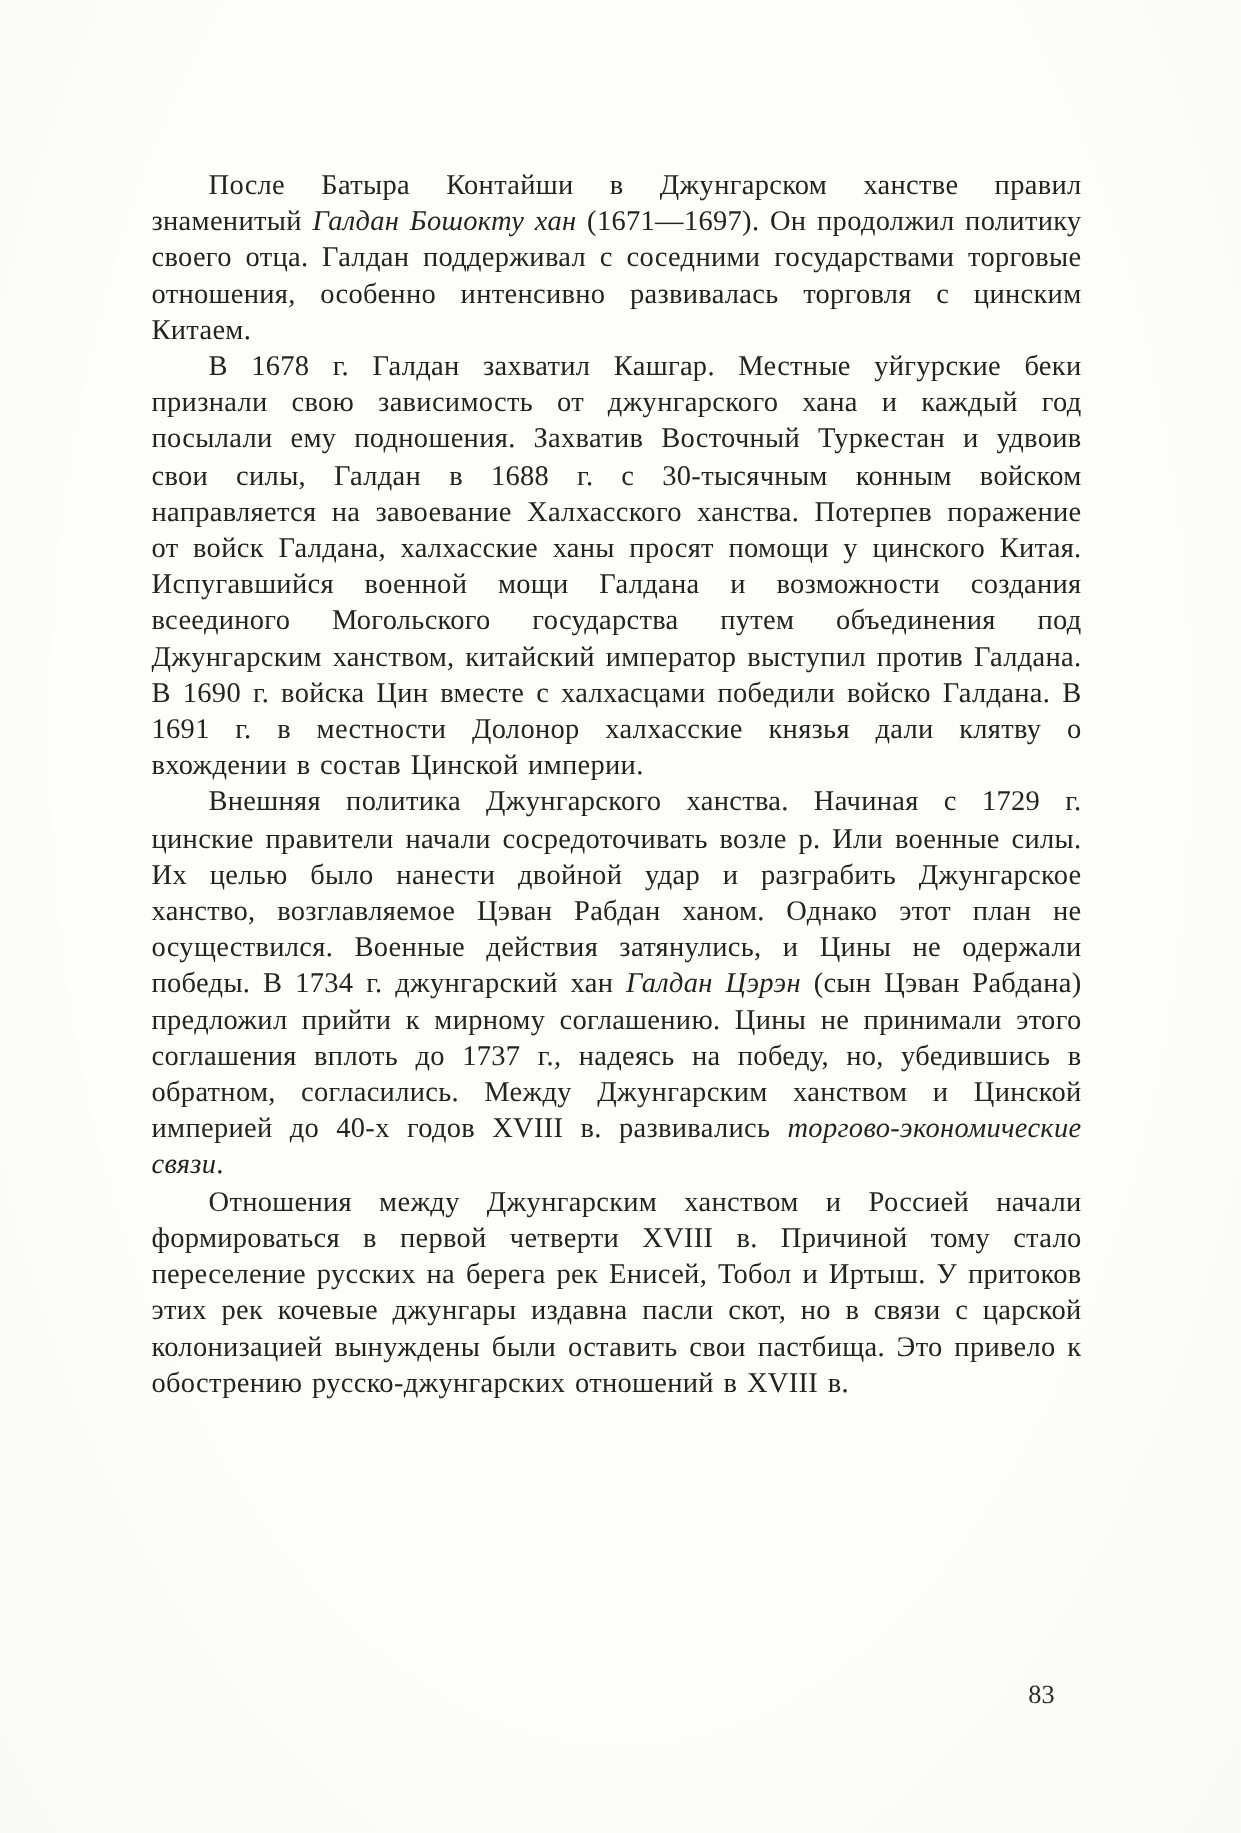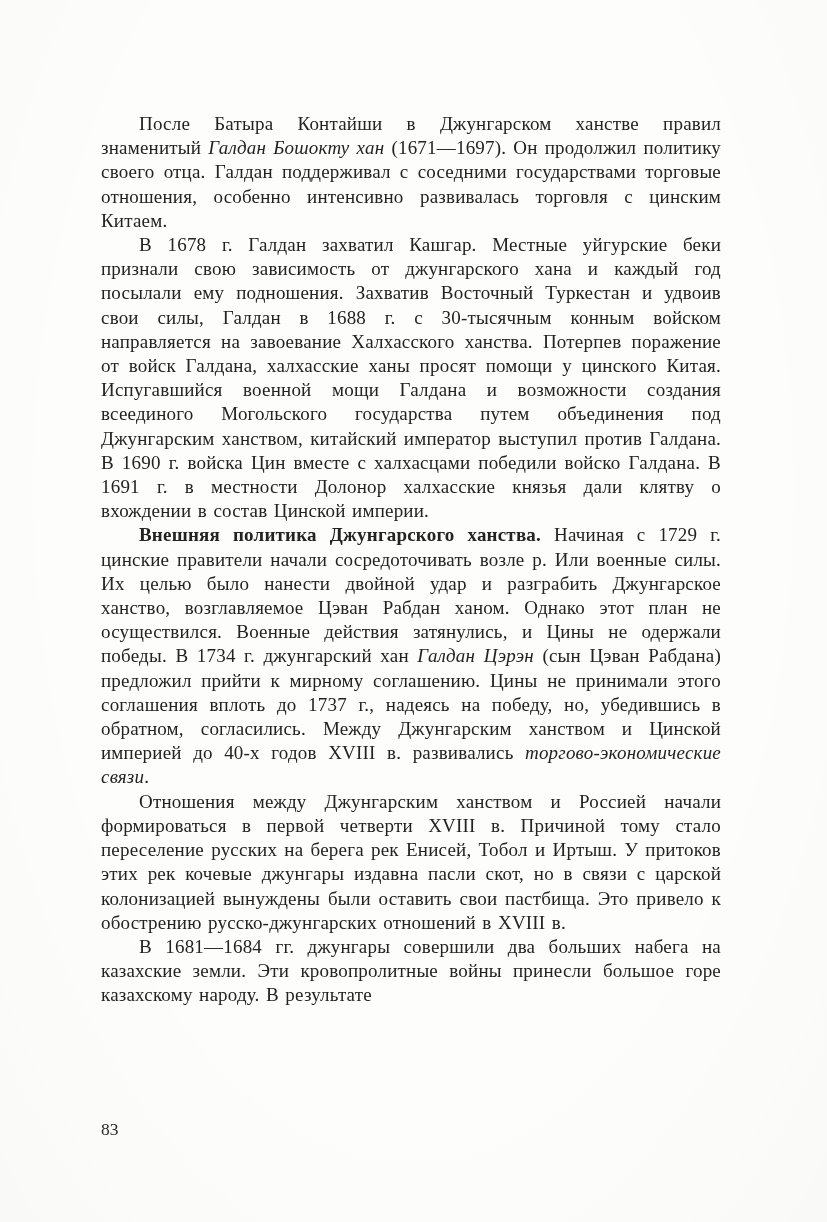--- a/index.html
+++ b/index.html
@@ -34,42 +34,42 @@
     word-spacing: 1.5px;
     hyphens: auto;
     -webkit-hyphens: auto;
   }
   .text-block p {
     margin: 0;
     padding: 0;
     text-indent: 38px;
   }
   .run-b {
-    font-weight: bold;
+    font-weight: normal;
   }
   .run-i {
     font-style: italic;
   }
   .page-number {
     position: absolute;
     left: 101px;
     top: 1119px;
     width: 620px;
     box-sizing: border-box;
     padding-right: 18px;
+    text-align: right;
     font-family: "Liberation Serif", "DejaVu Serif", serif;
     font-size: 17.5px;
     color: #2a2a2a;
   }
 </style>
 </head>
 <body>
 
 <div class="page">
   <div class="text-block" id="text-block">
       <p><span class="run-n">После Батыра Контайши в Джунгарском ханстве правил знаменитый </span><span class="run-i">Галдан Бошокту хан</span><span class="run-n"> (1671—1697). Он продолжил политику своего отца. Галдан поддерживал с соседними государствами торговые отношения, особенно интенсивно развивалась торговля с цинским Китаем.</span></p>
       <p><span class="run-n">В 1678 г. Галдан захватил Кашгар. Местные уйгурские беки признали свою зависимость от джунгарского хана и каждый год посылали ему подношения. Захватив Восточный Туркестан и удвоив свои силы, Галдан в 1688 г. с 30-тысячным конным войском направляется на завоевание Халхасского ханства. Потерпев поражение от войск Галдана, халхасские ханы просят помощи у цинского Китая. Испугавшийся военной мощи Галдана и возможности создания всеединого Могольского государства путем объединения под Джунгарским ханством, китайский император выступил против Галдана. В 1690 г. войска Цин вместе с халхасцами победили войско Галдана. В 1691 г. в местности Долонор халхасские князья дали клятву о вхождении в состав Цинской империи.</span></p>
       <p><span class="run-b">Внешняя политика Джунгарского ханства.</span><span class="run-n"> Начиная с 1729 г. цинские правители начали сосредоточивать возле р. Или военные силы. Их целью было нанести двойной удар и разграбить Джунгарское ханство, возглавляемое Цэван Рабдан ханом. Однако этот план не осуществился. Военные действия затянулись, и Цины не одержали победы. В 1734 г. джунгарский хан </span><span class="run-i">Галдан Цэрэн</span><span class="run-n"> (сын Цэван Рабдана) предложил прийти к мирному соглашению. Цины не принимали этого соглашения вплоть до 1737 г., надеясь на победу, но, убедившись в обратном, согласились. Между Джунгарским ханством и Цинской империей до 40-х годов XVIII в. развивались </span><span class="run-i">торгово-экономические связи</span><span class="run-n">.</span></p>
       <p><span class="run-n">Отношения между Джунгарским ханством и Россией начали формироваться в первой четверти XVIII в. Причиной тому стало переселение русских на берега рек Енисей, Тобол и Иртыш. У притоков этих рек кочевые джунгары издавна пасли скот, но в связи с царской колонизацией вынуждены были оставить свои пастбища. Это привело к обострению русско-джунгарских отношений в XVIII в.</span></p>
-      <p><span class="run-n">В 1681—1684 гг. джунгары совершили два больших набега на казахские земли. Эти кровопролитные войны принесли большое горе казахскому народу. В результате</span></p>
     </div>
   <div class="page-number">83</div>
 </div>
 
 </body></html>

